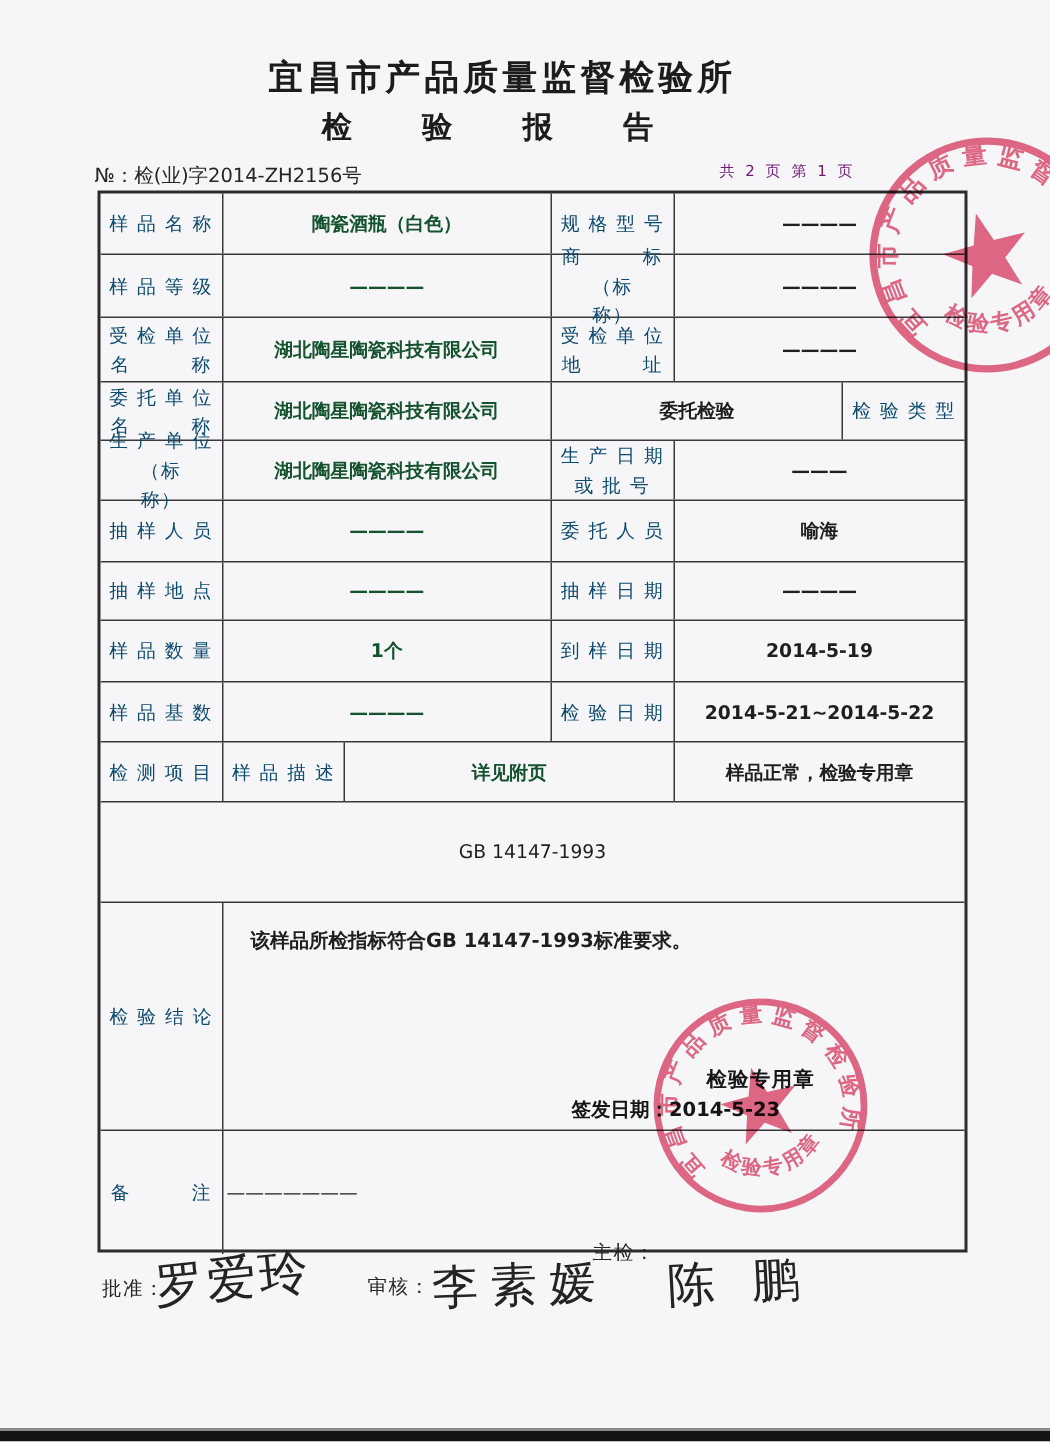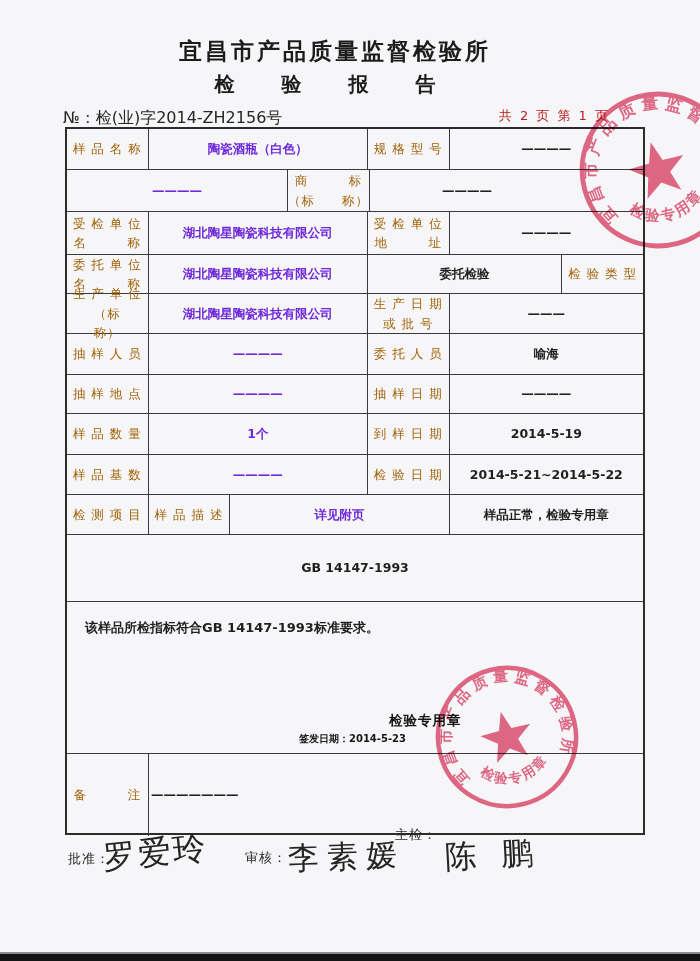--- a/index.html
+++ b/index.html
@@ -15,48 +15,48 @@
   .org-title{
     left:-15px;top:36px;width:700px;text-align:center;
     font-family:"DejaVu Serif","Liberation Serif",serif;
     font-size:23px;font-weight:bold;letter-spacing:3px;color:#1c1c1c;
   }
   .report-title{
     left:-15px;top:71px;width:700px;text-align:center;
     font-family:"DejaVu Serif","Liberation Serif",serif;
     font-size:20px;font-weight:bold;letter-spacing:20px;color:#1c1c1c;
   }
-  .report-no{left:63px;top:108px;font-size:16px;color:#262626}
-  .page-info{left:440px;top:107px;width:170px;text-align:right;font-size:13px;letter-spacing:2px;color:#b91c1c}
+  .report-no{left:63px;top:108px;font-size:13px;color:#262626}
+  .page-info{left:440px;top:107px;width:170px;text-align:center;font-size:10px;letter-spacing:2px;color:#701a75}
 
   
   .tbl{
     left:65px;top:127px;width:580px;height:708px;
     border:2px solid #2c2c2c;box-sizing:border-box;
   }
   .row{display:flex;border-top:1.6px solid #3a3a3a;box-sizing:border-box;width:100%}
   .row.first{border-top:none}
   .c{
     box-sizing:border-box;border-left:1.6px solid #3a3a3a;
     display:flex;align-items:center;justify-content:center;
     text-align:center;white-space:pre-line;
-    font-size:12.5px;line-height:1.55;color:#a16207;
+    font-size:12.5px;line-height:1.55;color:#0c4a6e;
   }
   .c:first-child{border-left:none}
   .c1{width:81px;letter-spacing:1px}
-  .c2{width:220px;font-weight:600;color:#6d28d9}
+  .c2{width:220px;font-weight:600;color:#14532d}
   .c3{width:82px;letter-spacing:1px}
   .c4{width:195px;font-weight:600;color:#1f1f1f}
-  .merged{flex:1;font-weight:700;color:#1f1f1f}
+  .merged{flex:1;font-weight:400;color:#1f1f1f}
   .conc{
     position:relative;align-items:flex-start;justify-content:flex-start;
     text-align:left;padding:16px 14px 0 18px;font-weight:bold;font-size:13px;
   }
   .seal-caption{position:absolute;left:322px;top:108px;font-weight:bold;font-size:13.5px;letter-spacing:1px;color:#161616}
-  .sign-date{position:absolute;left:232px;top:129px;font-size:10px;font-weight:600;color:#161616}
+  .sign-date{position:absolute;left:232px;top:129px;font-size:13px;font-weight:600;color:#161616}
   .remark-cell{justify-content:flex-start;padding-left:2px}
 
   
   .flabel{font-size:13px;color:#262626;letter-spacing:1px}
   .sig{
     font-family:"DejaVu Serif","Liberation Serif",serif;
     color:#242424;transform-origin:left center;white-space:nowrap;
   }
   .sig1{left:103px;top:836px;font-size:33px;transform:rotate(-6deg);letter-spacing:2px}
   .sig2{left:288px;top:838px;font-size:31px;transform:rotate(-2deg);letter-spacing:8px}
@@ -84,20 +84,21 @@
 
 <div class="abs tbl">
 
   <div class="row first" style="height:40px">
     <div class="c c1">样 品 名 称</div>
     <div class="c c2">陶瓷酒瓶（白色）</div>
     <div class="c c3">规 格 型 号</div>
     <div class="c c4">————</div>
   </div>
   <div class="row" style="height:42px">
+    <div class="c c1">样 品 等 级</div>
     <div class="c c2">————</div>
     <div class="c c3">商　　　标
 （标　　称）</div>
     <div class="c c4">————</div>
   </div>
   <div class="row" style="height:43px">
     <div class="c c1">受 检 单 位
 名　　　称</div>
     <div class="c c2">湖北陶星陶瓷科技有限公司</div>
     <div class="c c3">受 检 单 位
@@ -148,20 +149,21 @@
     <div class="c c3">样 品 描 述</div>
     <div class="c c2">详见附页</div>
     <div class="c c4">样品正常，检验专用章</div>
   </div>
 
   <div class="row" style="height:67px">
     <div class="c merged">GB 14147-1993</div>
   </div>
 
   <div class="row" style="height:152px">
+    <div class="c c1">检 验 结 论</div>
     <div class="c merged conc">
       <span>该样品所检指标符合GB 14147-1993标准要求。</span>
       <span class="seal-caption">检验专用章</span>
       <span class="sign-date">签发日期：2014-5-23</span>
     </div>
   </div>
 
   <div class="row" style="height:83px">
     <div class="c c1">备　　　注</div>
     <div class="c merged remark-cell">———————</div>

